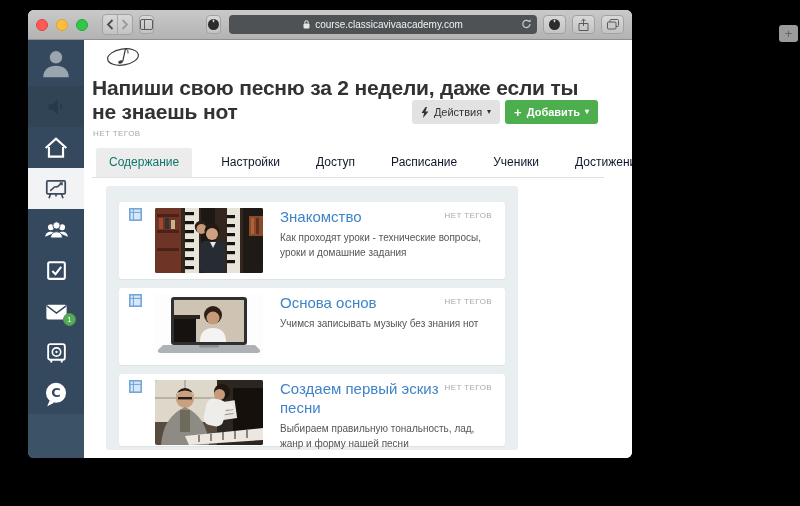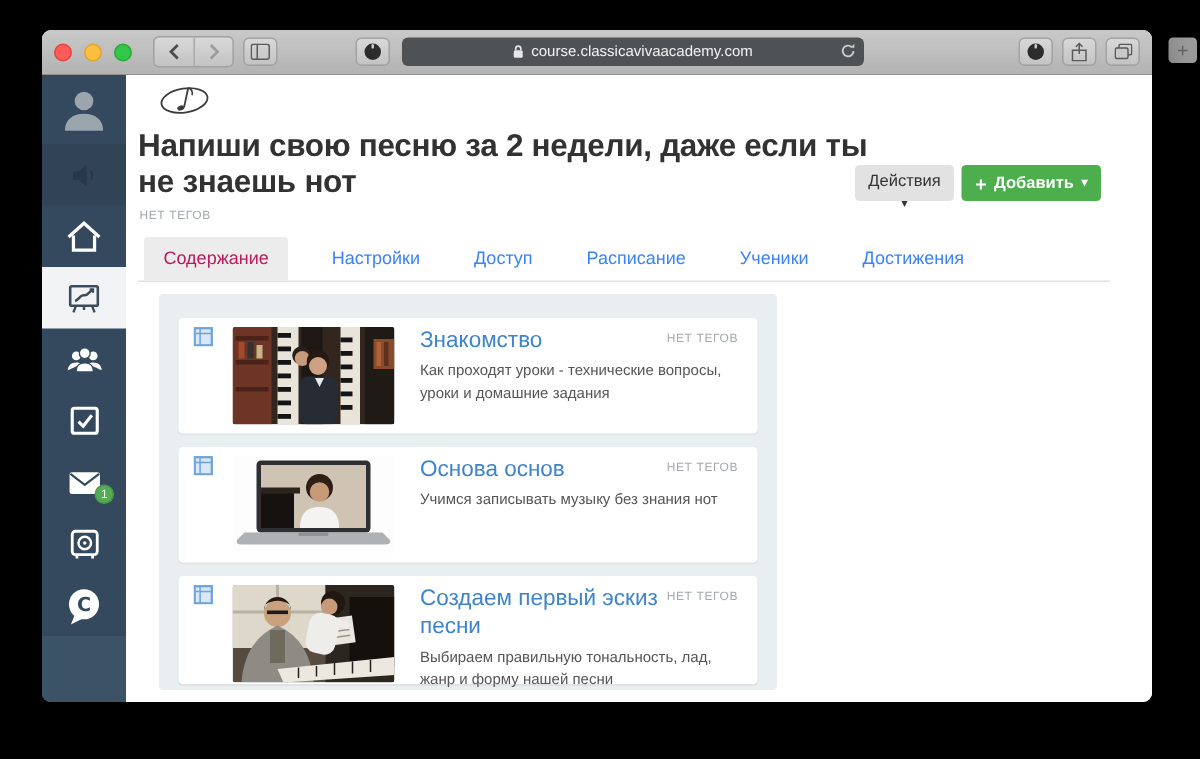--- a/index.html
+++ b/index.html
@@ -6,21 +6,21 @@
   html,body { width:800px; height:506px; }
   body { font-family:"Liberation Sans", sans-serif; background:#000; overflow:hidden; }
   #screen { position:relative; width:800px; height:506px; background:#000; }
 
   
   .bg-plus { position:absolute; left:779px; top:25px; width:19px; height:17px; background:#9b9b9b;
     border-radius:3px; display:flex; align-items:center; justify-content:center; color:#666;
     font-size:13px; line-height:1; }
 
   
-  .window { position:absolute; left:28px; top:20px; width:740px; height:448px; border-radius:6px;
+  .window { position:absolute; left:28px; top:10px; width:604px; height:448px; border-radius:6px;
     overflow:hidden; background:#fff; box-shadow:0 8px 28px rgba(0,0,0,.75); display:flex; flex-direction:column; }
 
   .toolbar { flex:0 0 30px; display:flex; align-items:center; background:linear-gradient(#c9c9c9,#b3b3b3);
     border-bottom:1px solid #8f8f8f; padding:0 8px; gap:6px; }
   .lights { display:flex; gap:8px; margin-right:8px; }
   .light { width:12px; height:12px; border-radius:50%; }
   .light.red { background:#fc5b57; border:1px solid #e2433f; }
   .light.yellow { background:#fdbe3f; border:1px solid #e0a32e; }
   .light.green { background:#33c748; border:1px solid #25a93a; }
   .navseg { display:flex; border:1px solid #a2a2a2; border-radius:4px; overflow:hidden;
@@ -54,29 +54,29 @@
   .main { flex:1; position:relative; background:#fff; padding:2px 0 0 6px; overflow:hidden; }
   .logo { margin:2px 0 0 12px; display:block; }
   .breadcrumb { margin:5px 0 0 2px; font-size:11px; color:#4a90d2; display:inline-block; cursor:pointer; }
   .page-title { margin:6px 0 0 2px; font-size:21px; line-height:24px; font-weight:bold; color:#323232;
     width:505px; letter-spacing:-0.2px; }
   .no-tags { margin:5px 0 0 3px; font-size:8px; color:#a3a9ae; text-transform:uppercase; letter-spacing:.4px; }
 
   .actions { position:absolute; top:60px; right:34px; display:flex; gap:5px; }
   .btn { height:24px; display:flex; align-items:center; gap:5px; padding:0 9px; border-radius:3px;
     font-size:11px; cursor:pointer; white-space:nowrap; }
-  .btn-gray { background:#e2e2e2; color:#333;flex-direction:column; }
+  .btn-gray { background:#e2e2e2; color:#333; }
   .btn-green { background:#4cae4c; color:#fff; font-weight:bold; }
   .btn .caret { font-size:8px; line-height:1; }
   .btn-green .plus { font-size:13px; font-weight:bold; line-height:1; }
 
   .tabsrow { margin:10px 28px 0 2px; display:flex; align-items:flex-end; border-bottom:1px solid #e2e2e2;
     padding-left:4px; }
-  .tab { padding:7px 13px 8px; font-size:12px; color:#3b82f6; cursor:pointer; white-space:nowrap; margin-right:10px; }
-  .tab-active { background:#ececec; color:#be185d; border-radius:2px 2px 0 0; margin-right:16px; }
+  .tab { padding:7px 13px 8px; font-size:12px; color:#0f172a; cursor:pointer; white-space:nowrap; margin-right:10px; }
+  .tab-active { background:#ececec; color:#0f766e; border-radius:2px 2px 0 0; margin-right:16px; }
 
   .panel { margin:8px 0 0 16px; width:412px; height:264px; background:#e9eef1; border-radius:3px;
     padding:16px 13px 0; overflow:hidden; }
   .card { background:#fff; border-radius:3px; margin-bottom:9px; display:flex; align-items:flex-start;
     padding:6px 10px; position:relative; height:77px; box-shadow:0 1px 1px rgba(0,0,0,.05); }
   .card:last-child { height:72px; }
   .icon-col { flex:0 0 24px; display:flex; }
   .thumb { flex:0 0 108px; width:108px; height:65px; border-radius:2px; overflow:hidden; margin:0 17px 0 2px; }
   .thumb svg { display:block; width:100%; height:100%; }
   .card-text { flex:1; }

